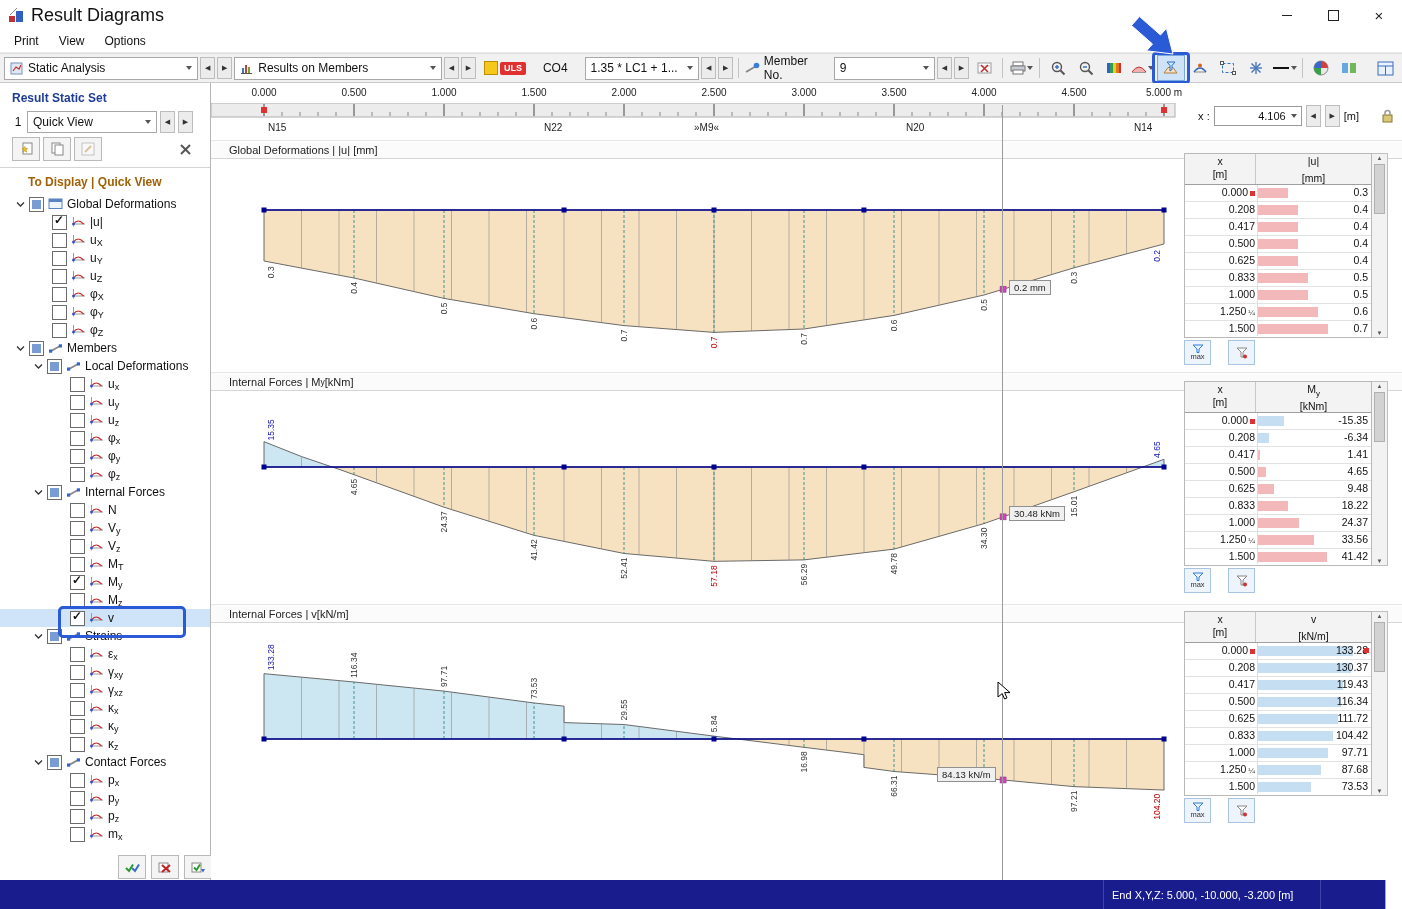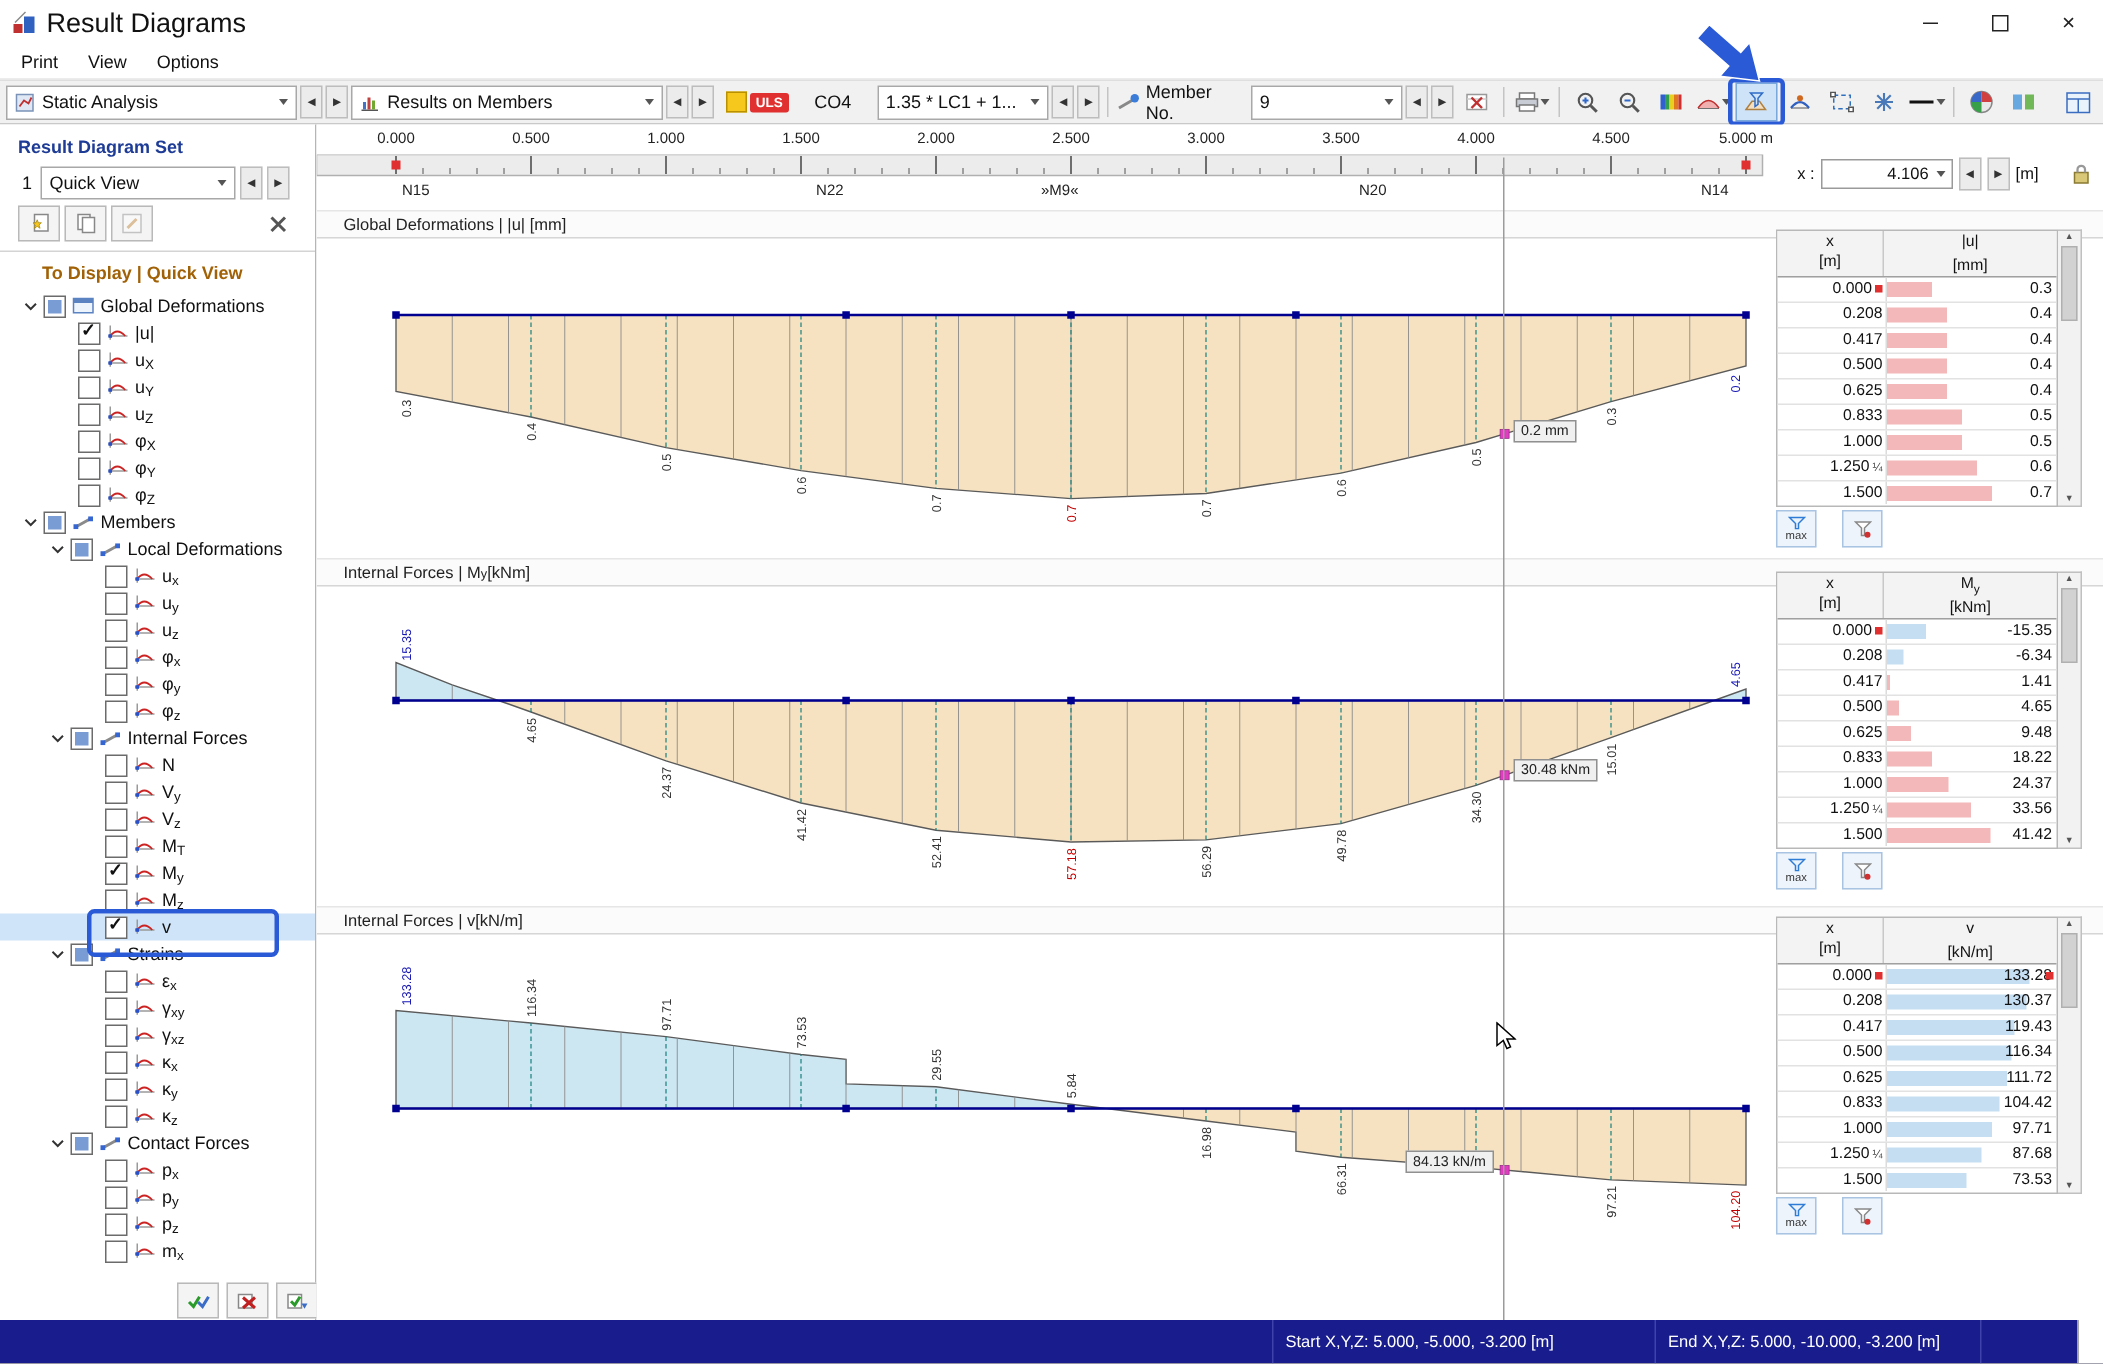--- a/index.html
+++ b/index.html
@@ -294,21 +294,21 @@
             <line x1="1" y1="5" x2="16" y2="5" stroke="#3a6cc0"></line>
             <line x1="8.5" y1="5" x2="8.5" y2="14" stroke="#3a6cc0"></line>
           </svg>
       </div>
     </div>
   </div>
 
   <div class="app-body">
 
     <div class="sidebar">
-      <div class="sb-title">Result Diagram Set</div>
+      <div class="sb-title">Result Static Set</div>
       <div class="sb-setrow">
         <span class="sb-num">1</span>
         <div class="combo sb-combo">
           <span class="grow">Quick View</span>
           <span class="dcaret"></span>
         </div>
         <span class="abtn">◀</span>
         <span class="abtn">▶</span>
       </div>
       <div class="sb-tools">
@@ -1266,23 +1266,20 @@
       </svg>
     <div class="tip" style="left: 798.08px; top: 197.234px;">0.2 mm</div>
         <div class="tip" style="left: 798.08px; top: 422.847px;">30.48 kNm</div>
         <div class="tip" style="left: 726.08px; top: 683.988px;">84.13 kN/m</div>
       </div>
   </div>
 
   <div class="statusbar">
     <div class="st-seg st-left"></div>
     <div class="st-fill"></div>
-    <div class="st-seg st-start">
-        <span>Start X,Y,Z: 5.000, -5.000, -3.200 [m]</span>
-      </div>
     <div class="st-seg st-end">
         <span>End X,Y,Z: 5.000, -10.000, -3.200 [m]</span>
       </div>
     <div class="st-seg st-mini"></div>
     <div class="st-grip"></div>
   </div>
 
 </div>
 
 </body></html>

